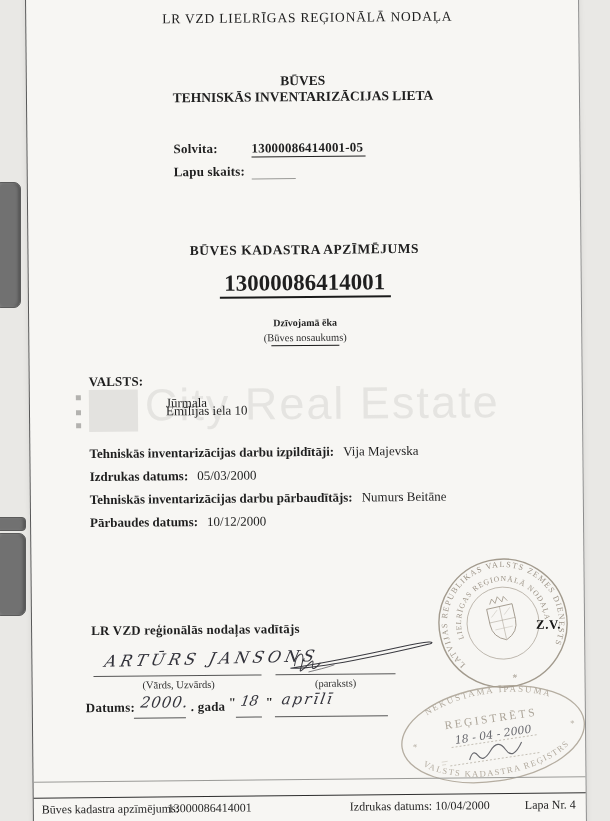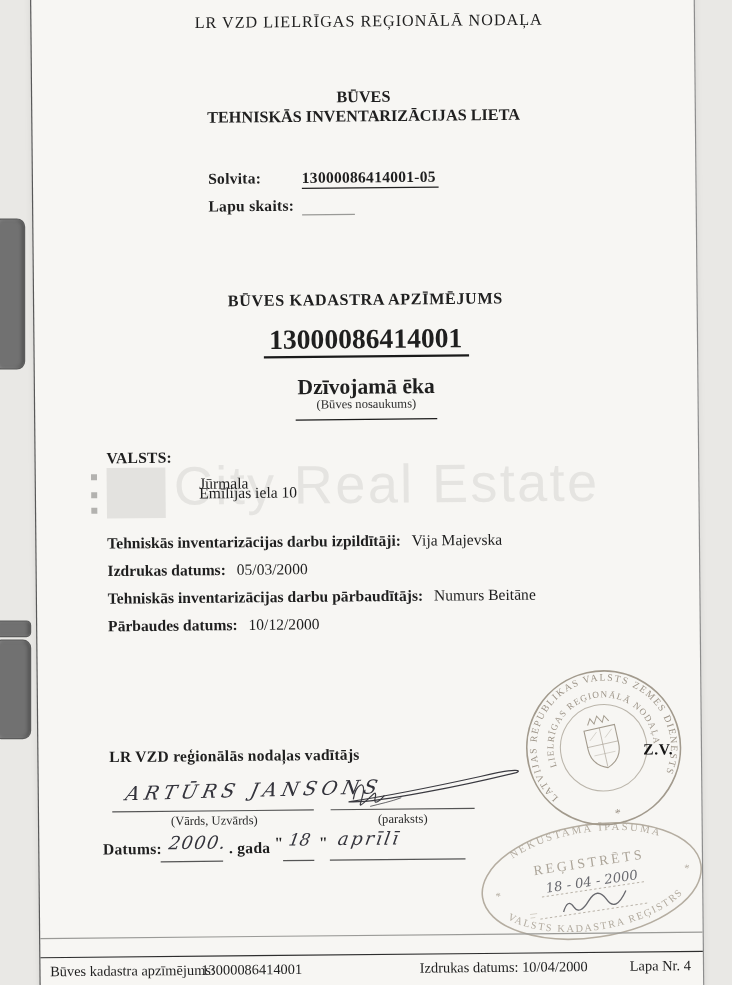--- a/index.html
+++ b/index.html
@@ -66,21 +66,21 @@
     <div class="abs b t13" style="left:146px; top:150px;">Solvita:</div>
     <div class="abs b t13" style="left:224px; top:150px; border-bottom:1.2px solid #222; padding:0 2px 1px 0;">13000086414001-05</div>
     <div class="abs b t13" style="left:146px; top:173px;">Lapu skaits:</div>
     <div class="abs blank-line" style="left:224px; top:173px; width:44px; height:15px;"></div>
 
     <div class="abs ctr b" style="top:252px; font-size:13.5px; letter-spacing:0.5px;">BŪVES KADASTRA APZĪMĒJUMS</div>
     <div class="abs ctr" style="top:280px;">
       <span class="b" style="font-size:23px; border-bottom:2px solid #1a1a1a; padding:0 5px 1px;">13000086414001</span>
     </div>
     <div class="abs ctr" style="top:322px;">
-      <span class="b" style="font-size:18px; border-bottom:1.4px solid #1a1a1a; padding:0 2px 17px;text-align:right;">Dzīvojamā ēka</span>
+      <span class="b" style="font-size:10px; border-bottom:1.4px solid #1a1a1a; padding:0 2px 17px;text-align:right;">Dzīvojamā ēka</span>
     </div>
     <div class="abs ctr small" style="top:342px;">(Būves nosaukums)</div>
 
     <div class="abs b t13" style="left:59px; top:382px;">VALSTS:</div>
     <div class="abs graybox" style="left:59px; top:398px; width:49px; height:42px;"></div>
     <div class="abs graydot" style="left:46px; top:403px;"></div>
     <div class="abs graydot" style="left:46px; top:418px;"></div>
     <div class="abs graydot" style="left:46px; top:431px;"></div>
     <div class="abs t13" style="left:136px; top:404px;">Jūrmala</div>
     <div class="abs t13" style="left:136px; top:412px;">Emīlijas iela 10</div>

